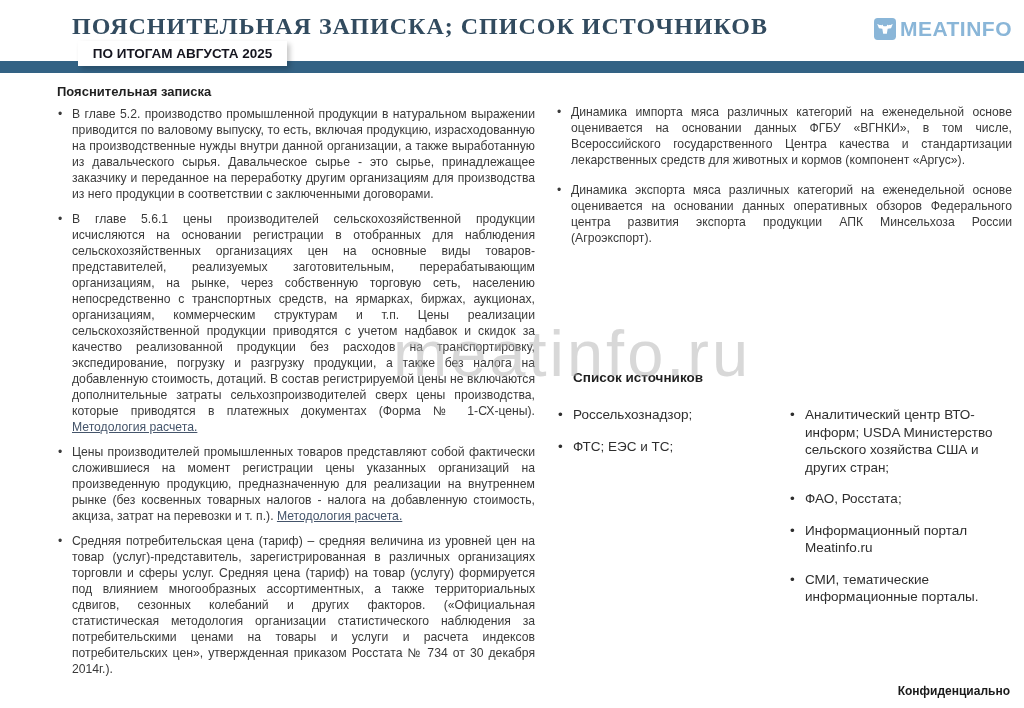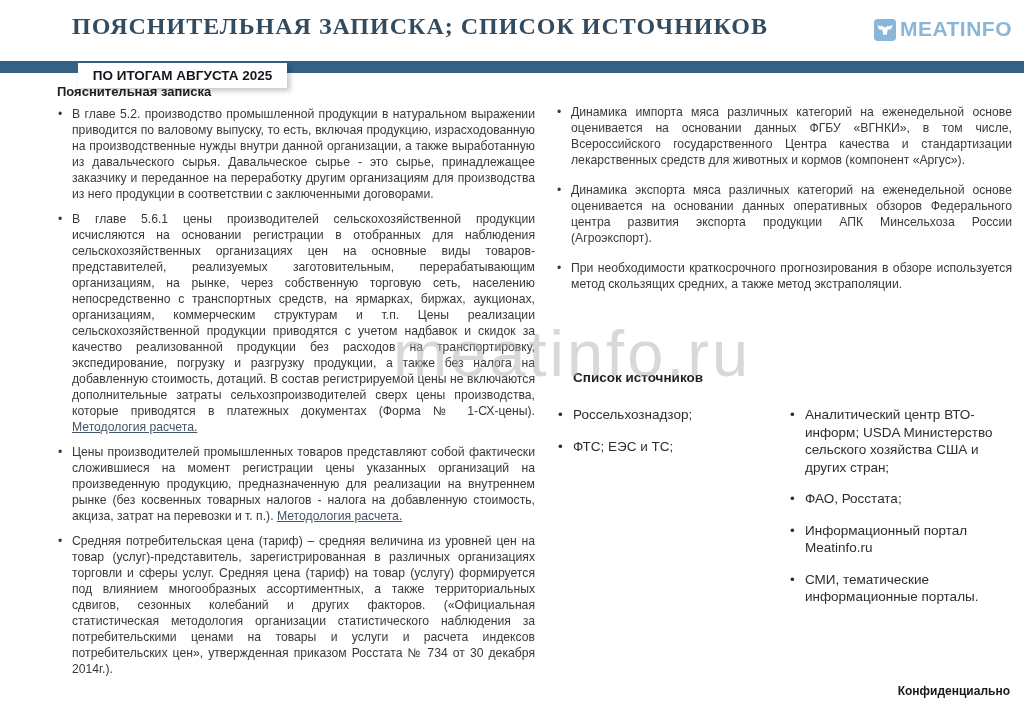--- a/index.html
+++ b/index.html
@@ -11,34 +11,34 @@
 
   
   .page-title {
     position:absolute; left:72px; top:13px;
     font-family:Liberation Serif, serif;
     font-size:24px; font-weight:700; color:#324b5f;
     letter-spacing:1px; white-space:nowrap;
   }
   .logo {
     position:absolute; right:12px; top:17px;
-    display:flex; align-items:flex-end; gap:4px;
+    display:flex; align-items:center; gap:4px;
   }
   .logo .brand-text {
     font-size:21px; font-weight:700; color:#8ab6d8; letter-spacing:0.5px;
   }
   .logo svg { display:block; }
 
   
   .band {
     position:absolute; left:0; top:61px; width:1024px; height:12px;
     background:#336284;
   }
   .band-tab {
-    position:absolute; left:78px; top:63px; width:209px; height:25px;
+    position:absolute; left:78px; top:41px; width:209px; height:25px;
     background:#ffffff;
     box-shadow:3px 3px 5px rgba(0,0,0,0.22);
     display:flex; align-items:center; justify-content:center;
     z-index:2;
   }
   .band-tab span {
     font-size:13.5px; font-weight:700; color:#15151f; white-space:nowrap;
   }
 
   
@@ -132,23 +132,20 @@
 </div>
 
 <div class="col-right">
   <ul class="bullets">
     <li>
       <span>Динамика импорта мяса различных категорий на еженедельной основе оценивается на основании данных ФГБУ «ВГНКИ», в том числе, Всероссийского государственного Центра качества и стандартизации лекарственных средств для животных и кормов (компонент «Аргус»).</span>
     </li>
     <li>
       <span>Динамика экспорта мяса различных категорий на еженедельной основе оценивается на основании данных оперативных обзоров Федерального центра развития экспорта продукции АПК Минсельхоза России (Агроэкспорт).</span>
     </li>
-    <li>
-      <span>При необходимости краткосрочного прогнозирования в обзоре используется метод скользящих средних, а также метод экстраполяции.</span>
-    </li>
   </ul>
 </div>
 
 <div class="sources-heading">Список источников</div>
 
 <div class="sources-col c1">
   <ul class="sources">
     <li>Россельхознадзор;</li>
     <li>ФТС; ЕЭС и ТС;</li>
   </ul>

